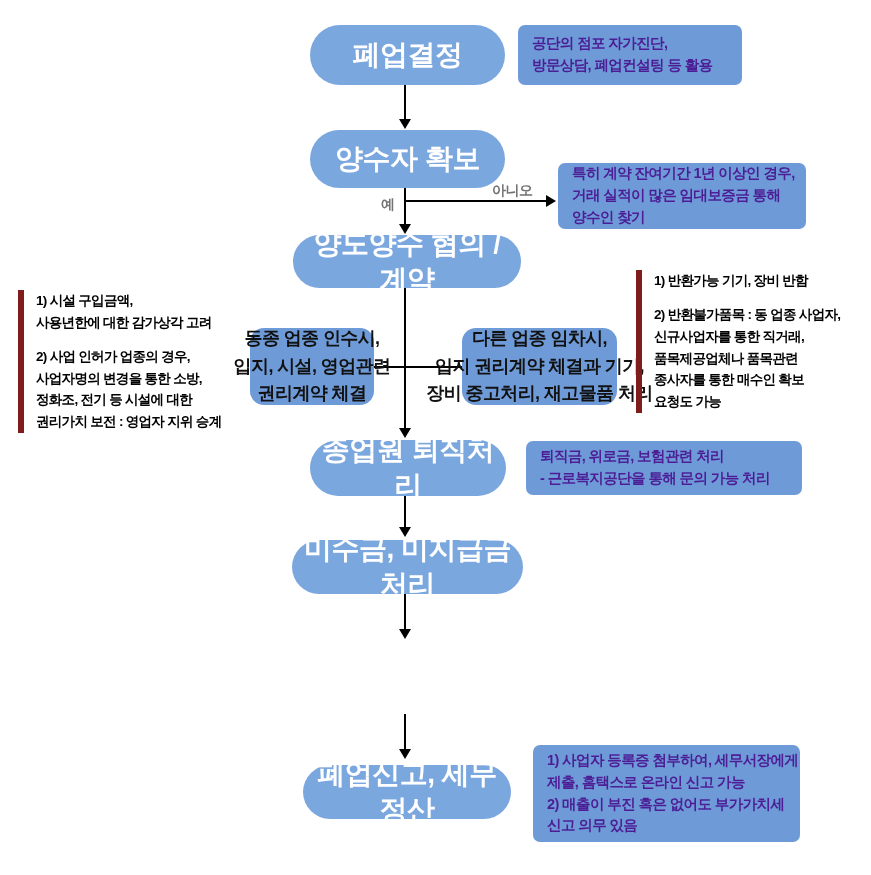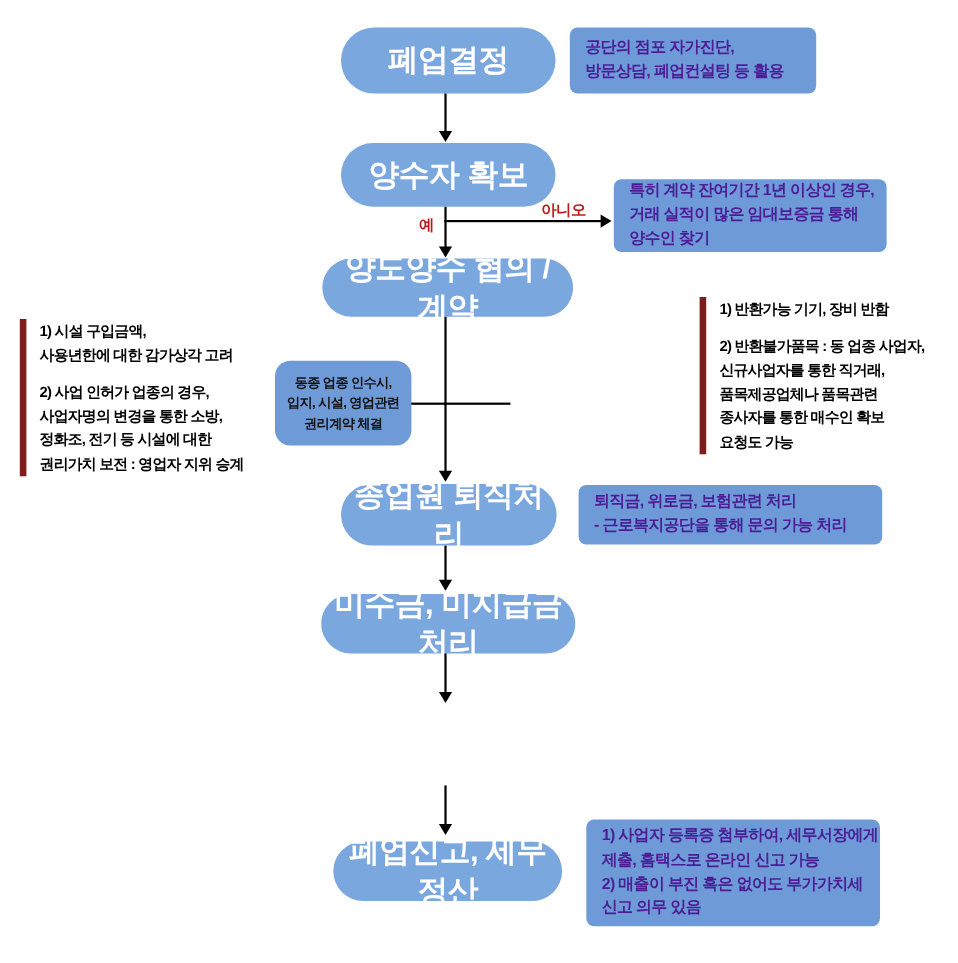--- a/index.html
+++ b/index.html
@@ -56,21 +56,21 @@
   }
   .note .ln { white-space: nowrap; }
 
   
   .branchbox {
     position: absolute;
     background: #6E9BD8;
     border-radius: 14px;
     color: #111111;
     font-weight: bold;
-    font-size: 12px;
+    font-size: 18px;
     line-height: 1.55;
     letter-spacing: -0.6px;
     box-sizing: border-box;
     padding: 10px 12px;
     text-align: center;
     display: flex;
     flex-direction: column;
     justify-content: center;
     align-items: center;
   }
@@ -115,21 +115,21 @@
     border-top: 6px solid transparent;
     border-bottom: 6px solid transparent;
     border-left: 10px solid #000000;
   }
 
   
   .edgelabel {
     position: absolute;
     font-size: 14px;
     font-weight: bold;
-    color: #b91c1c;
+    color: #737373;
     letter-spacing: -0.5px;
     white-space: nowrap;
   }
 </style>
 </head>
 <body>
 
 <div id="canvas">
 
   <div class="node" style="left:310px; top:25px; width:195px; height:60px;">
@@ -171,20 +171,25 @@
 
   <div class="hline" style="left:372px; top:366px; width:34px;"></div>
   <div class="hline" style="left:404px; top:366px; width:60px;"></div>
 
   <div class="branchbox" style="left:250px; top:328px; width:124px; height:77px;">
     <span class="ln">동종 업종 인수시,</span>
     <span class="ln">입지, 시설, 영업관련</span>
     <span class="ln">권리계약 체결</span>
   </div>
 
+  <div class="branchbox" style="left:462px; top:328px; width:155px; height:77px;">
+    <span class="ln">다른 업종 임차시,</span>
+    <span class="ln">입지 권리계약 체결과 기기,</span>
+    <span class="ln">장비 중고처리, 재고물품 처리</span>
+  </div>
 
   <div class="annot" style="left:18px; top:290px; width:250px;">
     <div class="ln">1) 시설 구입금액,</div>
     <div class="ln">사용년한에 대한 감가상각 고려</div>
     <div class="gap"></div>
     <div class="ln">2) 사업 인허가 업종의 경우,</div>
     <div class="ln">사업자명의 변경을 통한 소방,</div>
     <div class="ln">정화조, 전기 등 시설에 대한</div>
     <div class="ln">권리가치 보전 : 영업자 지위 승계</div>
   </div>

